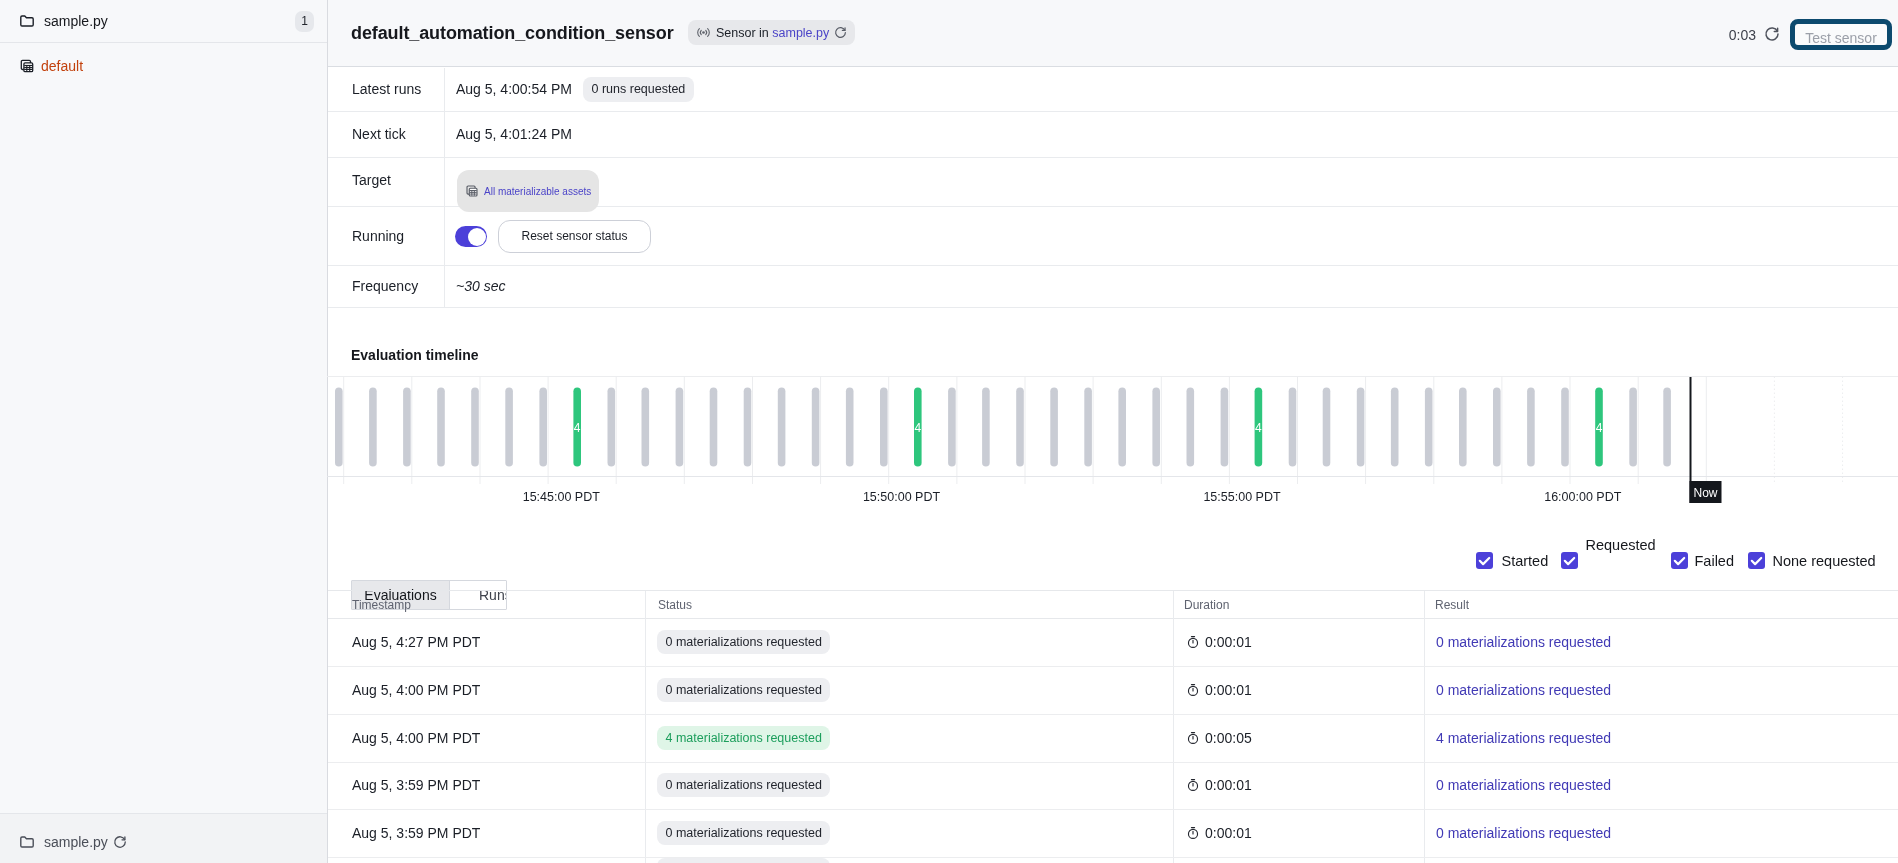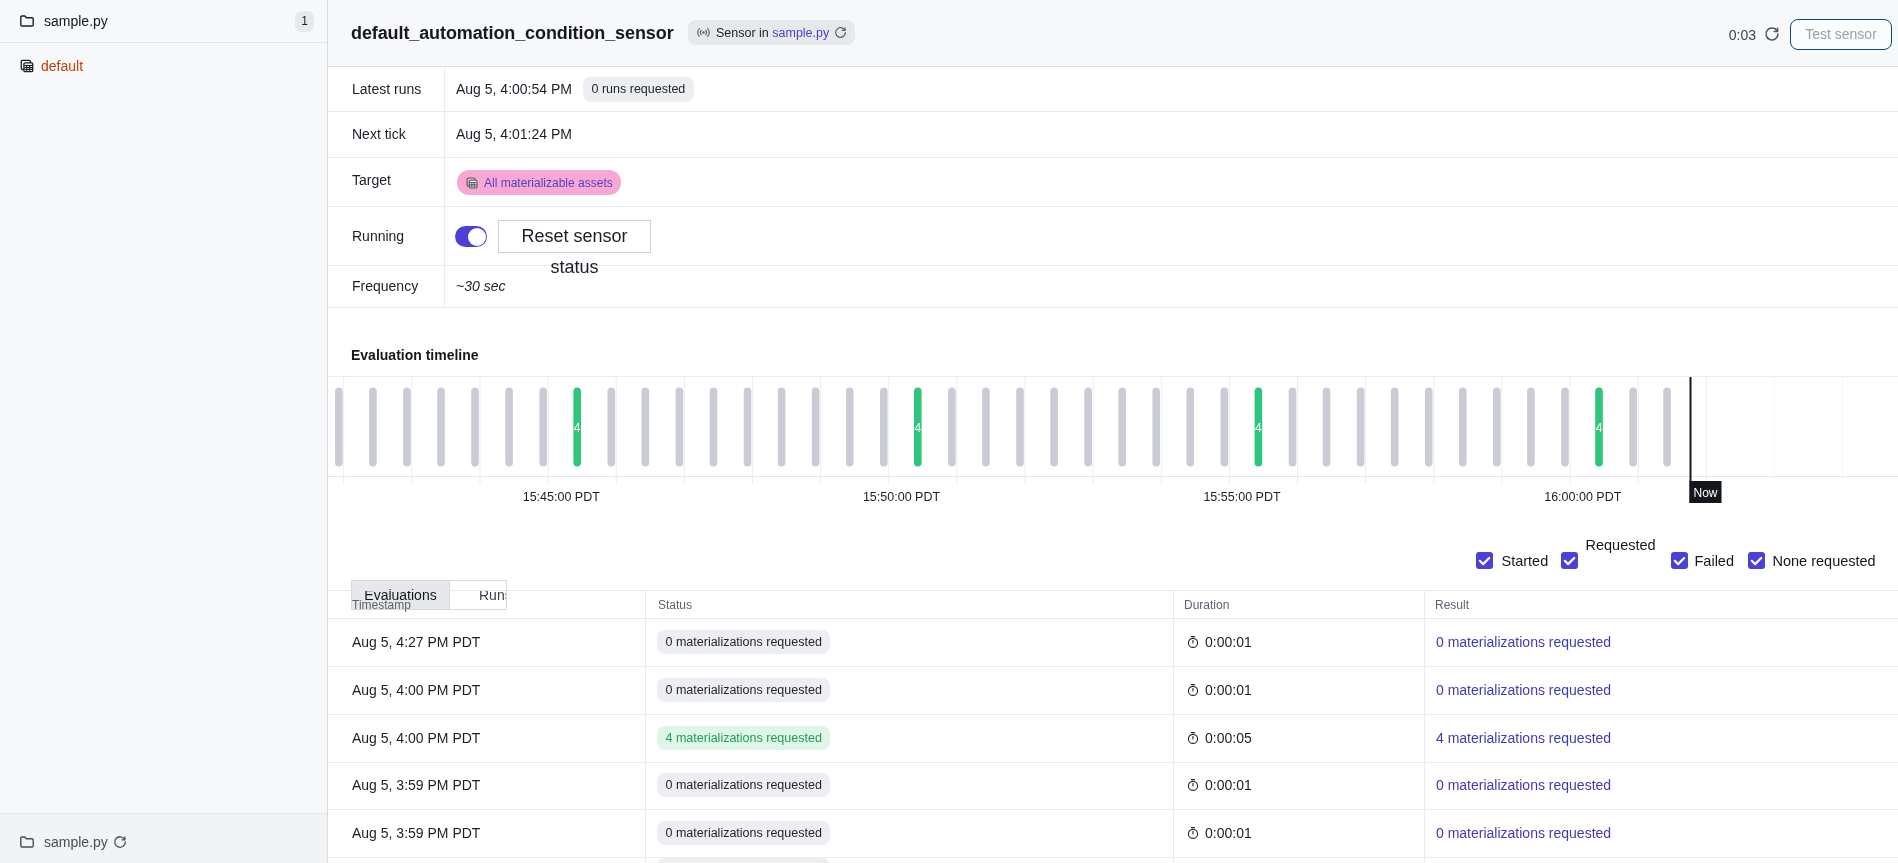--- a/index.html
+++ b/index.html
@@ -49,45 +49,45 @@
     <svg width="13" height="13" viewBox="0 0 16 16" fill="none" stroke="#585C66" stroke-width="1.5">
       <path d="M13.3 5.2 A6 6 0 1 0 14 8" stroke-linecap="round"></path>
       <path d="M13.6 2.2 V5.5 H10.3" stroke-linecap="round" stroke-linejoin="round"></path>
     </svg>
   </div>
 <div class="abs" style="left:1690px;top:27px;width:66px;text-align:right;font-size:14px;color:#3E424C;">0:03</div>
 <div class="abs" style="left:1764px;top:26px;"><svg width="16" height="16" viewBox="0 0 16 16" fill="none" stroke="#4E525C" stroke-width="1.5">
       <path d="M13.3 5.2 A6 6 0 1 0 14 8" stroke-linecap="round"></path>
       <path d="M13.6 2.2 V5.5 H10.3" stroke-linecap="round" stroke-linejoin="round"></path>
     </svg></div>
-<div class="abs" style="left:1790px;top:19px;width:102px;height:31px;border:1px solid #0c4a6e;border-radius:8px;background:#FAFBFC;font-size:14px;color:#9CA0A9;text-align:center;line-height:29px;">Test sensor</div>
+<div class="abs" style="left:1790px;top:19px;width:102px;height:31px;border:5px solid #0c4a6e;border-radius:8px;background:#FAFBFC;font-size:14px;color:#9CA0A9;text-align:center;line-height:29px;">Test sensor</div>
 <div class="row-line" style="left:328px;top:111px;width:1570px;"></div>
 <div class="row-line" style="left:328px;top:157px;width:1570px;"></div>
 <div class="row-line" style="left:328px;top:206px;width:1570px;"></div>
 <div class="row-line" style="left:328px;top:265px;width:1570px;"></div>
 <div class="row-line" style="left:328px;top:307px;width:1570px;"></div>
 <div class="vline" style="left:444px;top:68px;height:239px;"></div>
 <div class="lbl" style="left:352px;top:81px;">Latest runs</div>
 <div class="lbl" style="left:352px;top:126px;">Next tick</div>
 <div class="lbl" style="left:352px;top:172px;">Target</div>
 <div class="lbl" style="left:352px;top:228px;">Running</div>
 <div class="lbl" style="left:352px;top:278px;">Frequency</div>
 <div class="lbl" style="left:456px;top:81px;">Aug 5, 4:00:54 PM</div>
 <div class="pill" style="left:583px;top:77px;height:25px;line-height:25px;">0 runs requested</div>
 <div class="lbl" style="left:456px;top:126px;">Aug 5, 4:01:24 PM</div>
-<div class="abs" style="left:457px;top:170px;height:25px;border-radius:12px;background:#f9a8d4;display:flex;align-items:center;gap:5px;padding:0 8px;font-size:12px;color:#4B44C8;"><svg width="14" height="14" viewBox="0 0 16 16" fill="none">
+<div class="abs" style="left:457px;top:170px;height:42px;border-radius:12px;background:#e5e5e5;display:flex;align-items:center;gap:5px;padding:0 8px;font-size:10px;color:#4B44C8;"><svg width="14" height="14" viewBox="0 0 16 16" fill="none">
 <rect x="2.3" y="2.3" width="9.2" height="9.2" rx="1.2" stroke="#595D66" stroke-width="1.3"></rect>
 <rect x="4.9" y="4.9" width="8.8" height="8.8" rx="1.2" fill="#fff" stroke="#595D66" stroke-width="1.3"></rect>
 <path d="M5.2 7.5 H13.4" stroke="#595D66" stroke-width="1.2"></path>
 <path d="M7.8 7.7 V13.4 M10.7 7.7 V13.4" stroke="#595D66" stroke-width="1.1"></path>
 <path d="M5.2 9.6 H13.4 M5.2 11.5 H13.4" stroke="#595D66" stroke-width="1.1"></path>
 </svg>All materializable assets</div>
 <div class="abs" style="left:455px;top:226px;width:32px;height:21px;border-radius:10.5px;background:#4C40D9;"></div>
 <div class="abs" style="left:468px;top:227.5px;width:18px;height:18px;border-radius:50%;background:#fff;"></div>
-<div class="abs" style="left:498px;top:220px;width:153px;height:33px;border:1px solid #CDD0D8;border-radius:0;background:#fff;font-size:18px;color:#1B1F27;text-align:center;line-height:31px;">Reset sensor status</div>
+<div class="abs" style="left:498px;top:220px;width:153px;height:33px;border:1px solid #CDD0D8;border-radius:12px;background:#fff;font-size:12px;color:#1B1F27;text-align:center;line-height:31px;">Reset sensor status</div>
 <div class="lbl" style="left:456px;top:278px;font-style:italic;">~30 sec</div>
 <div class="abs" style="left:351px;top:347px;font-size:14px;font-weight:700;color:#16181D;">Evaluation timeline</div>
 <svg class="abs" style="left:327px;top:370px;" width="1571" height="140" viewBox="0 0 1571 140">
     <line x1="0" y1="6.5" x2="1571" y2="6.5" stroke="#ECEDEF" stroke-width="1"></line>
     <line x1="16.7" y1="6.5" x2="16.7" y2="114" stroke="#ECEDEF" stroke-width="1"></line>
     <line x1="84.8" y1="6.5" x2="84.8" y2="114" stroke="#ECEDEF" stroke-width="1"></line>
     <line x1="153.0" y1="6.5" x2="153.0" y2="114" stroke="#ECEDEF" stroke-width="1"></line>
     <line x1="221.1" y1="6.5" x2="221.1" y2="114" stroke="#ECEDEF" stroke-width="1"></line>
     <line x1="289.2" y1="6.5" x2="289.2" y2="114" stroke="#ECEDEF" stroke-width="1"></line>
     <line x1="357.3" y1="6.5" x2="357.3" y2="114" stroke="#ECEDEF" stroke-width="1"></line>

